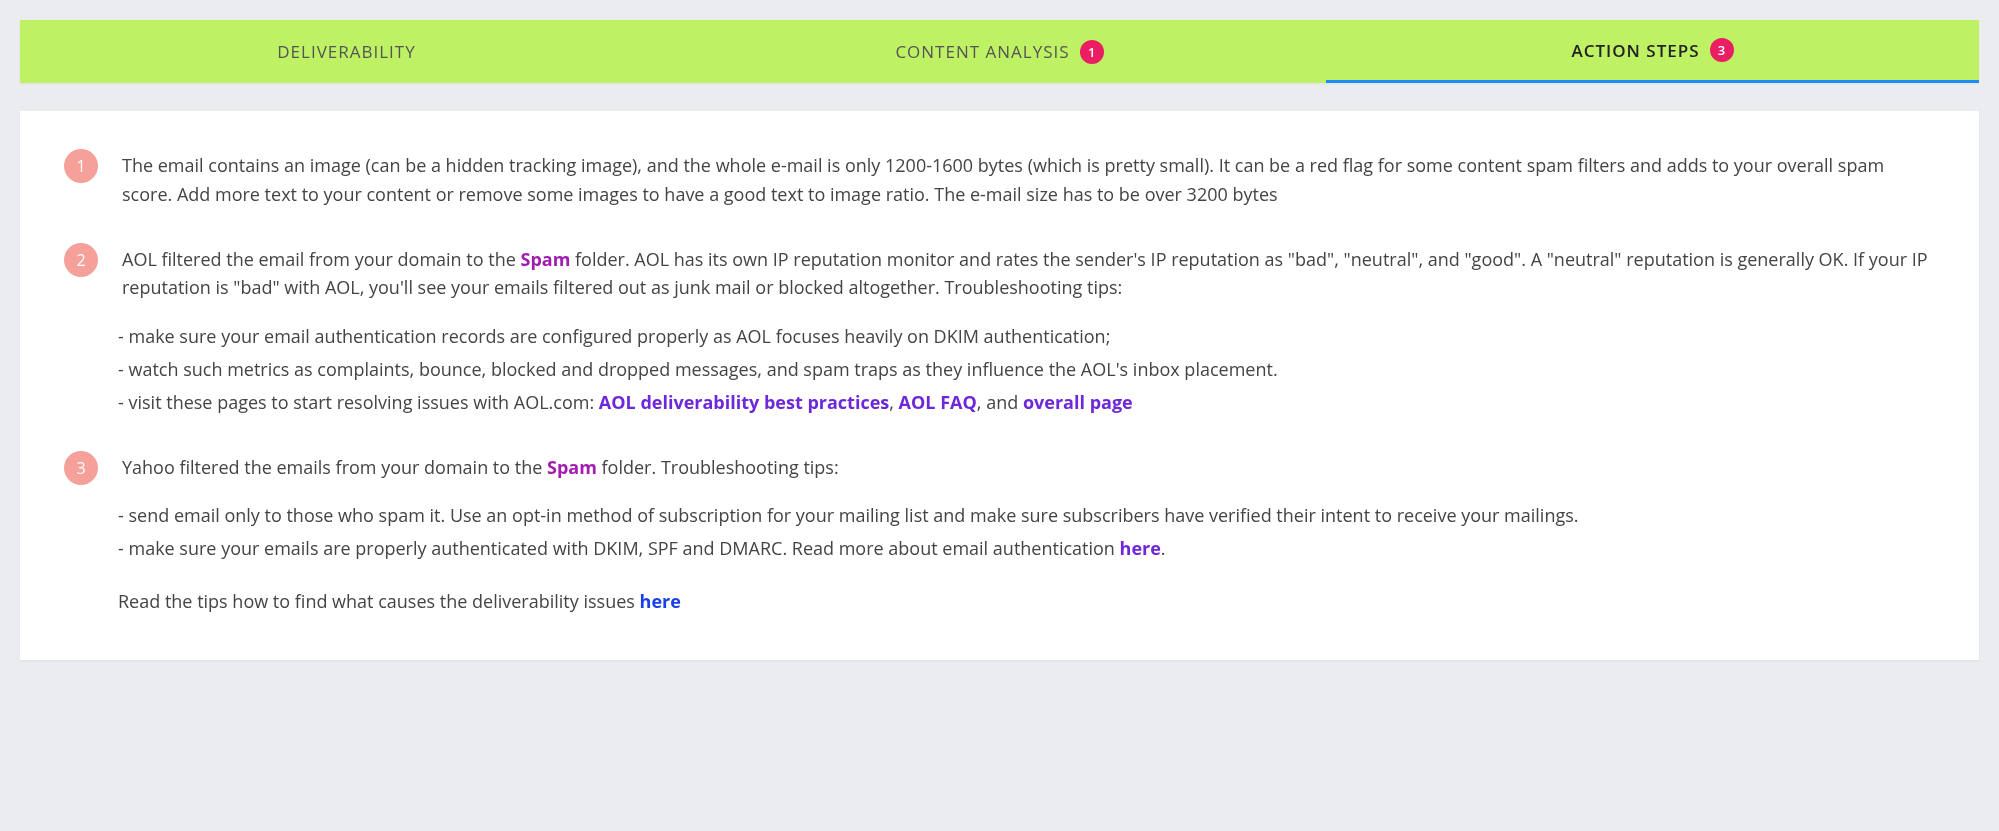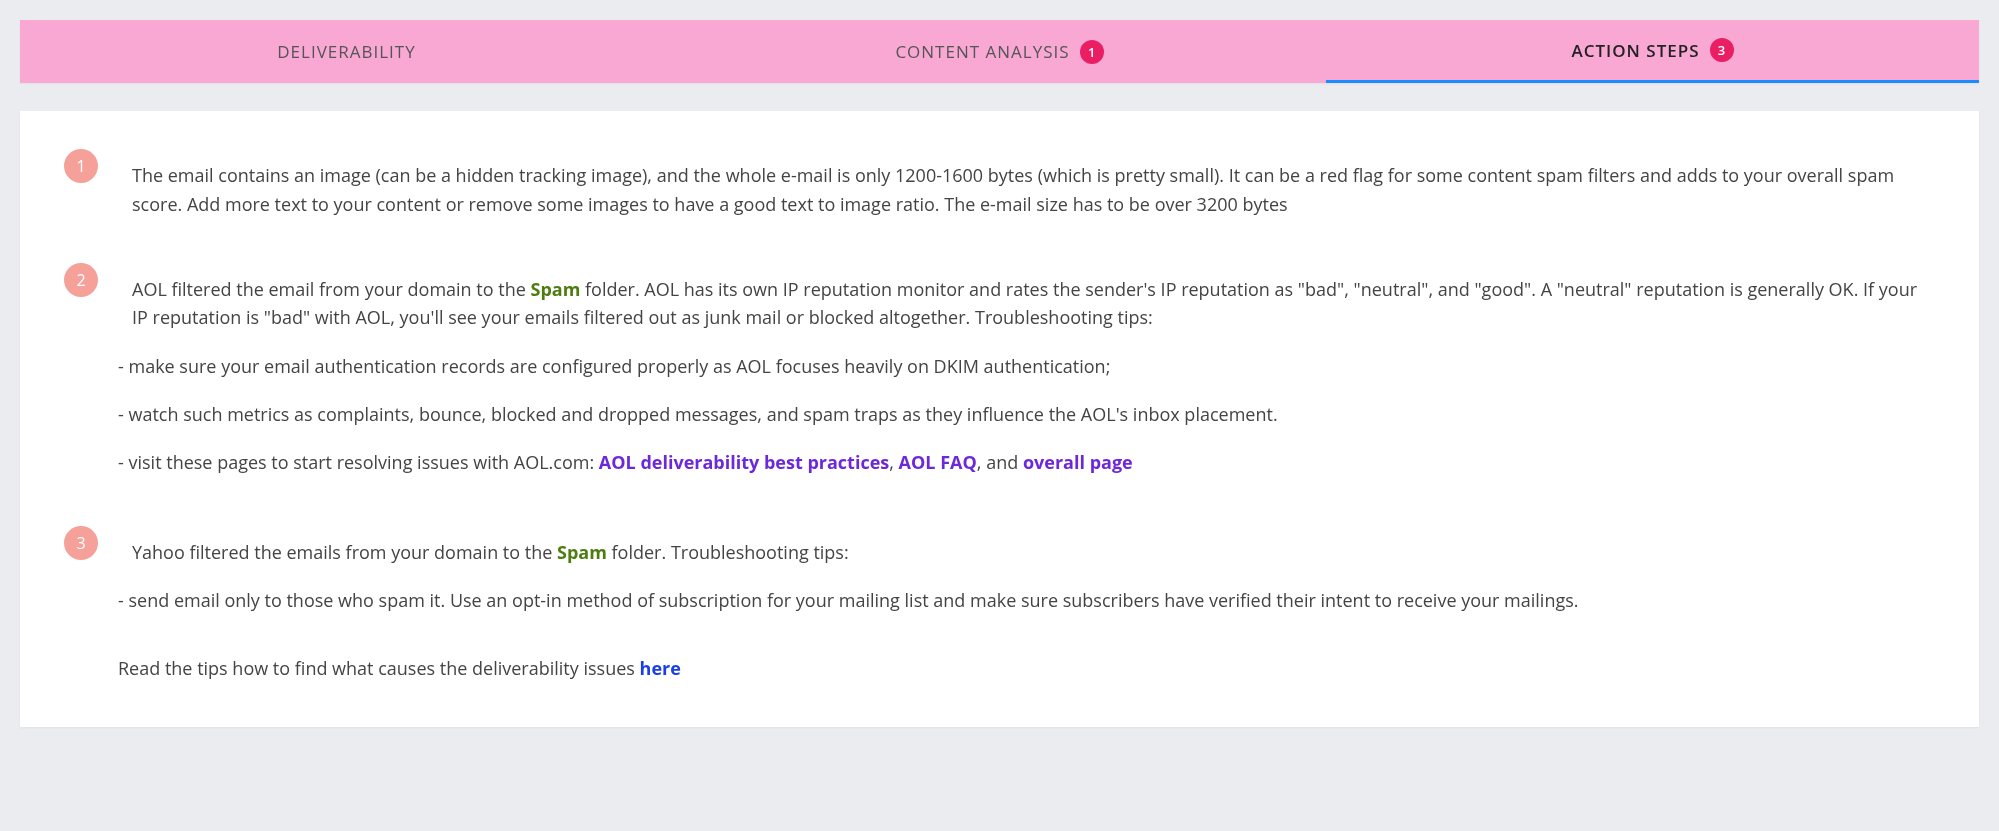--- a/index.html
+++ b/index.html
@@ -6,21 +6,21 @@
       margin: 0;
       padding: 0;
       box-sizing: border-box;
     }
     body {
       font-family: -apple-system, BlinkMacSystemFont, "Segoe UI", "Open Sans", Helvetica, Arial, sans-serif;
       background: #eaecef;
       padding: 20px;
     }
     .tabs-container {
-      background: #f9a8d4;
+      background: #bef264;
       display: flex;
       box-shadow: 0 1px 2px rgba(0,0,0,0.05);
     }
     .tab {
       flex: 1;
       display: flex;
       align-items: center;
       justify-content: center;
       padding: 18px 0;
       cursor: pointer;
@@ -81,31 +81,31 @@
       margin-right: 20px;
       margin-top: 2px;
     }
     .step-body {
       flex: 1;
       color: #444;
       font-size: 18px;
       line-height: 1.6;
     }
     .step-body p {
-      margin: 14px;
+      margin: 4px;
     }
     .step-body .sub-list {
       margin-top: 20px;
     }
     .step-body .sub-list p {
-      margin: 19px 0;
+      margin: 4px 0;
     }
     .step-body strong {
       font-weight: 700;
-      color: #4d7c0f;
+      color: #a21caf;
     }
     .step-body a {
       color: #6d28d9;
       font-weight: 700;
       text-decoration: none;
     }
     .footer-tip {
       margin-top: 20px;
       color: #444;
       font-size: 18px;
@@ -152,20 +152,21 @@
             <p><span>- visit these pages to start resolving issues with AOL.com: </span><a href="#">AOL deliverability best practices</a><span>, </span><a href="#">AOL FAQ</a><span>, and </span><a href="#">overall page</a></p>
           </div>
         </div>
       </div>
       <div class="step-row">
         <div class="step-number">3</div>
         <div class="step-body">
           <p><span>Yahoo filtered the emails from your domain to the </span><strong>Spam</strong><span> folder. Troubleshooting tips:</span></p>
           <div class="sub-list">
             <p><span>- send email only to those who spam it. Use an opt-in method of subscription for your mailing list and make sure subscribers have verified their intent to receive your mailings.</span></p>
+            <p><span>- make sure your emails are properly authenticated with DKIM, SPF and DMARC. Read more about email authentication </span><a href="#">here</a><span>.</span></p>
           </div>
         </div>
       </div>
     </div>
   <div class="footer-tip" style="padding-left: 54px;">
       <p><span>Read the tips how to find what causes the deliverability issues </span><a href="#">here</a></p>
     </div>
 </div>
 
 </body></html>

